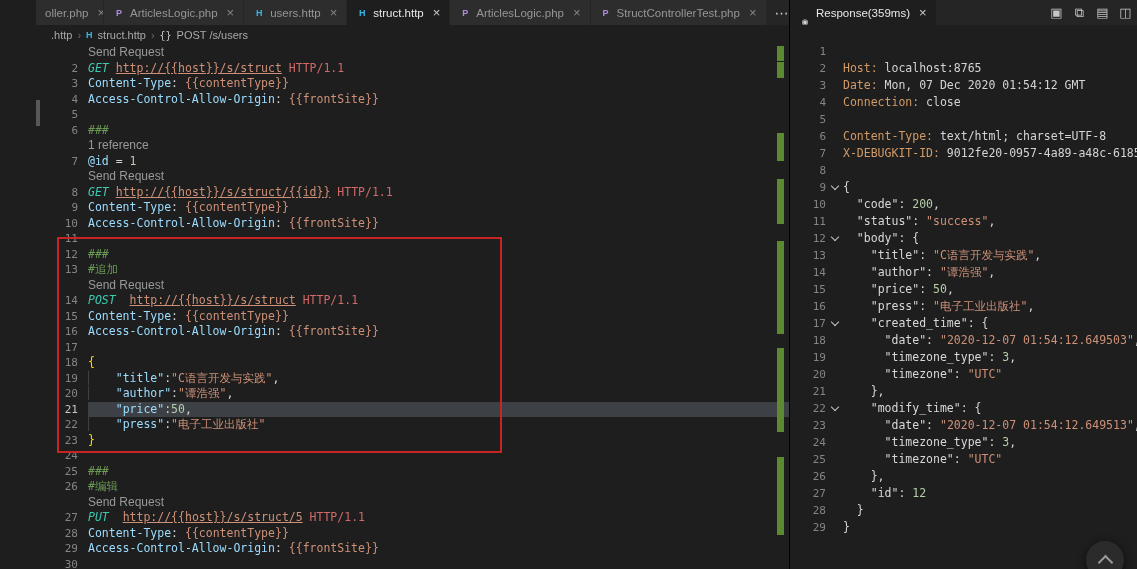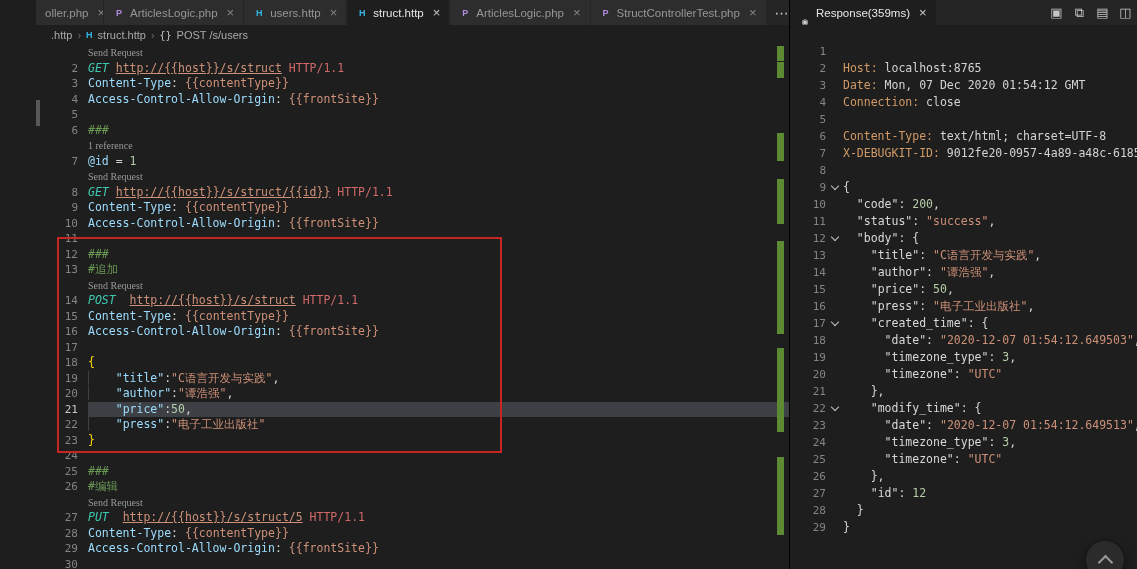--- a/index.html
+++ b/index.html
@@ -34,21 +34,21 @@
   .bc-ficon{color:#35b5e5;font-size:9px;font-weight:bold;}
   .bc-sym{color:#c5c5c5;font-size:10px;font-family:"DejaVu Sans Mono",monospace;}
 
   
   .editor{position:relative;flex:1;overflow:hidden;font-family:"DejaVu Sans Mono",monospace;font-size:11.5px;}
   .row{display:flex;height:15.5px;line-height:15.5px;white-space:pre;}
   .gut{width:52px;flex:none;text-align:right;padding-right:10px;color:#858585;box-sizing:border-box;font-size:11px;}
   .code{flex:1;color:#d4d4d4;}
   .row.hl .code{background:#3d4145;}
   .row.hl .gut{color:#c6c6c6;}
-  .row.lens .code{color:#999999;font-size:10px;font-family:Liberation Serif, serif;line-height:15px;}
+  .row.lens .code{color:#999999;font-size:12px;font-family:Liberation Sans, sans-serif;line-height:15px;}
   .lens-link{cursor:pointer;}
 
   
   .t-method{color:#3dc9b0;font-style:italic;}
   .t-url{color:#ce9178;text-decoration:underline;}
   .t-ver{color:#d16969;}
   .t-hkey{color:#9cdcfe;}
   .t-pun{color:#d4d4d4;}
   .t-var{color:#ce9178;}
   .t-delim{color:#6a9955;}

